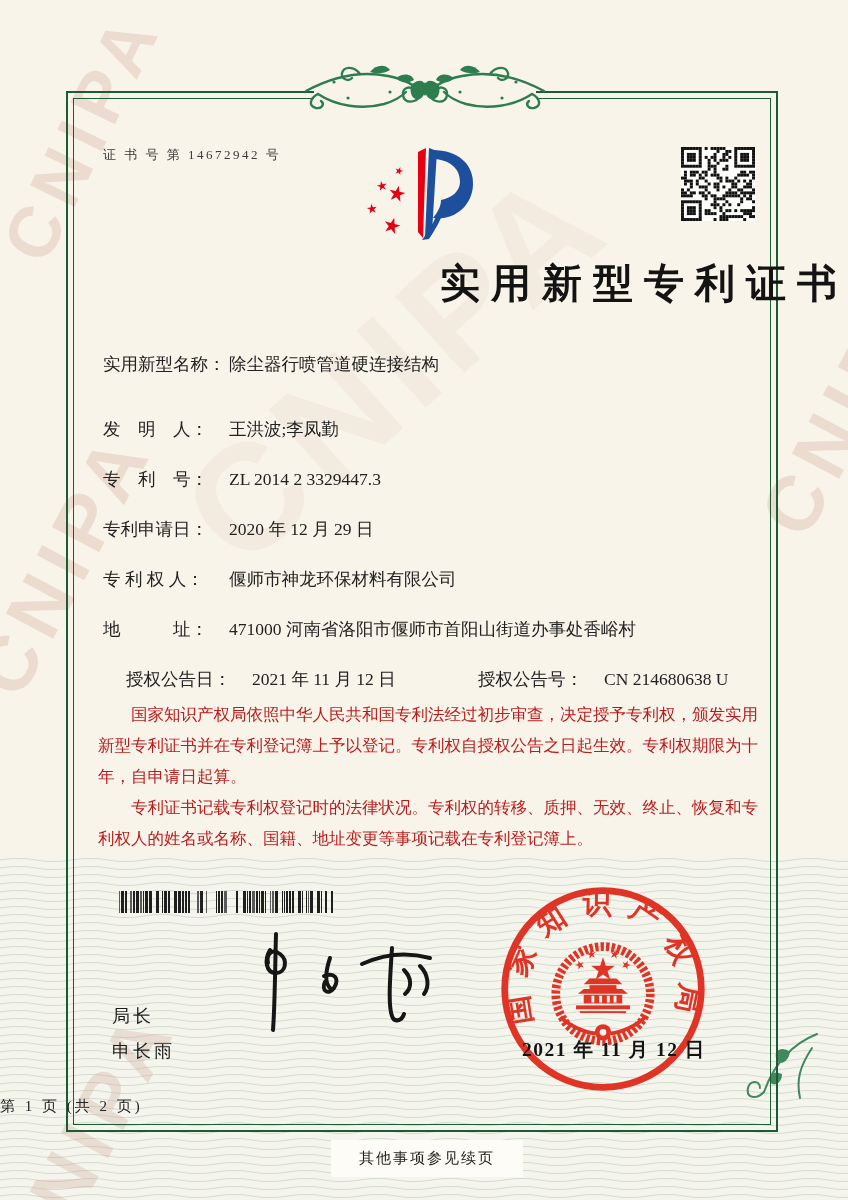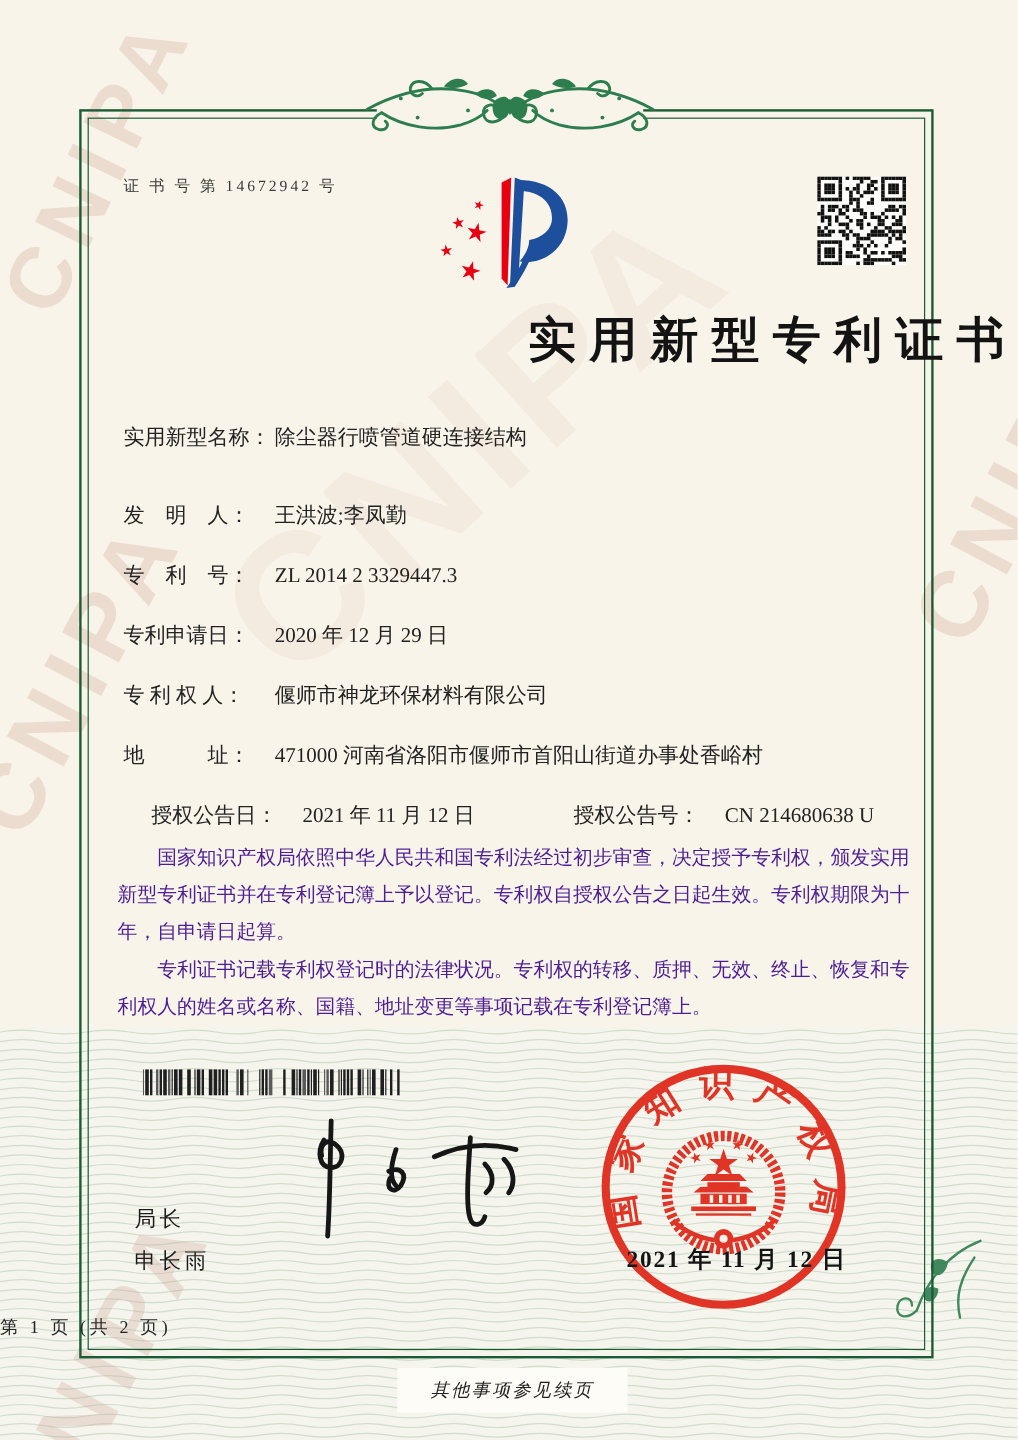--- a/index.html
+++ b/index.html
@@ -51,40 +51,40 @@
 
   .fields{position:absolute;left:103px;top:352px;width:660px;z-index:5;
       font-size:17.5px;line-height:24px;color:#222;}
   .field-row{display:flex;margin-bottom:26px;}
   .field-row.first{margin-bottom:41px;}
   .f-label{flex:none;min-width:126px;}
   .pair{display:flex;}
   .pair.w{width:352px;flex:none;margin-left:23px;}
 
   .body-text{position:absolute;left:98px;top:699px;width:660px;z-index:5;
-      font-size:16.5px;line-height:31px;text-align:justify;color:#4c1d95;}
+      font-size:16.5px;line-height:31px;text-align:justify;color:#b91c1c;}
   .body-text p{text-indent:2em;}
 
   #barcode{position:absolute;left:119px;top:891px;z-index:5;}
 
   .signer{position:absolute;left:112px;top:1004px;z-index:5;font-size:18px;
       letter-spacing:3px;color:#1c1c1c;}
   .signer .name{margin-top:11px;}
   .sig{position:absolute;left:242px;top:928px;z-index:5;}
 
   .seal{position:absolute;left:497px;top:883px;z-index:6;opacity:.95;}
   .seal-date{position:absolute;left:522px;top:1036px;z-index:7;
       font-size:19.5px;font-weight:bold;letter-spacing:1.5px;color:#141414;}
 
   .page-no{position:absolute;left:0;top:1097px;width:100%;text-align:left;z-index:5;
       font-size:15px;letter-spacing:3px;color:#242424;}
 
   .note-box{position:absolute;left:331px;top:1140px;width:192px;height:37px;z-index:8;
       background:#fdfcf6;display:flex;align-items:center;justify-content:center;
-      font-size:15px;letter-spacing:2px;color:#1f1f1f;font-style:italic;}
+      font-size:15px;letter-spacing:2px;color:#1f1f1f;}
 </style>
 </head>
 <body>
 
 <div class="page">
 
   <svg id="waves" width="848" height="345">
     <rect x="0" y="0" width="848" height="345" fill="#f5f5ee"></rect>
     <path id="wavepath" fill="none" stroke="var(--wave)" stroke-width="1" opacity="0.6" d="M0 5 q18 -3.2 36 0 q18 3.2 36 0 q18 -3.2 36 0 q18 3.2 36 0 q18 -3.2 36 0 q18 3.2 36 0 q18 -3.2 36 0 q18 3.2 36 0 q18 -3.2 36 0 q18 3.2 36 0 q18 -3.2 36 0 q18 3.2 36 0 q18 -3.2 36 0 q18 3.2 36 0 q18 -3.2 36 0 q18 3.2 36 0 q18 -3.2 36 0 q18 3.2 36 0 q18 -3.2 36 0 q18 3.2 36 0 q18 -3.2 36 0 q18 3.2 36 0 q18 -3.2 36 0 q18 3.2 36 0M0 13 q18 -3.2 36 0 q18 3.2 36 0 q18 -3.2 36 0 q18 3.2 36 0 q18 -3.2 36 0 q18 3.2 36 0 q18 -3.2 36 0 q18 3.2 36 0 q18 -3.2 36 0 q18 3.2 36 0 q18 -3.2 36 0 q18 3.2 36 0 q18 -3.2 36 0 q18 3.2 36 0 q18 -3.2 36 0 q18 3.2 36 0 q18 -3.2 36 0 q18 3.2 36 0 q18 -3.2 36 0 q18 3.2 36 0 q18 -3.2 36 0 q18 3.2 36 0 q18 -3.2 36 0 q18 3.2 36 0M0 21 q18 -3.2 36 0 q18 3.2 36 0 q18 -3.2 36 0 q18 3.2 36 0 q18 -3.2 36 0 q18 3.2 36 0 q18 -3.2 36 0 q18 3.2 36 0 q18 -3.2 36 0 q18 3.2 36 0 q18 -3.2 36 0 q18 3.2 36 0 q18 -3.2 36 0 q18 3.2 36 0 q18 -3.2 36 0 q18 3.2 36 0 q18 -3.2 36 0 q18 3.2 36 0 q18 -3.2 36 0 q18 3.2 36 0 q18 -3.2 36 0 q18 3.2 36 0 q18 -3.2 36 0 q18 3.2 36 0M0 29 q18 -3.2 36 0 q18 3.2 36 0 q18 -3.2 36 0 q18 3.2 36 0 q18 -3.2 36 0 q18 3.2 36 0 q18 -3.2 36 0 q18 3.2 36 0 q18 -3.2 36 0 q18 3.2 36 0 q18 -3.2 36 0 q18 3.2 36 0 q18 -3.2 36 0 q18 3.2 36 0 q18 -3.2 36 0 q18 3.2 36 0 q18 -3.2 36 0 q18 3.2 36 0 q18 -3.2 36 0 q18 3.2 36 0 q18 -3.2 36 0 q18 3.2 36 0 q18 -3.2 36 0 q18 3.2 36 0M0 37 q18 -3.2 36 0 q18 3.2 36 0 q18 -3.2 36 0 q18 3.2 36 0 q18 -3.2 36 0 q18 3.2 36 0 q18 -3.2 36 0 q18 3.2 36 0 q18 -3.2 36 0 q18 3.2 36 0 q18 -3.2 36 0 q18 3.2 36 0 q18 -3.2 36 0 q18 3.2 36 0 q18 -3.2 36 0 q18 3.2 36 0 q18 -3.2 36 0 q18 3.2 36 0 q18 -3.2 36 0 q18 3.2 36 0 q18 -3.2 36 0 q18 3.2 36 0 q18 -3.2 36 0 q18 3.2 36 0M0 45 q18 -3.2 36 0 q18 3.2 36 0 q18 -3.2 36 0 q18 3.2 36 0 q18 -3.2 36 0 q18 3.2 36 0 q18 -3.2 36 0 q18 3.2 36 0 q18 -3.2 36 0 q18 3.2 36 0 q18 -3.2 36 0 q18 3.2 36 0 q18 -3.2 36 0 q18 3.2 36 0 q18 -3.2 36 0 q18 3.2 36 0 q18 -3.2 36 0 q18 3.2 36 0 q18 -3.2 36 0 q18 3.2 36 0 q18 -3.2 36 0 q18 3.2 36 0 q18 -3.2 36 0 q18 3.2 36 0M0 53 q18 -3.2 36 0 q18 3.2 36 0 q18 -3.2 36 0 q18 3.2 36 0 q18 -3.2 36 0 q18 3.2 36 0 q18 -3.2 36 0 q18 3.2 36 0 q18 -3.2 36 0 q18 3.2 36 0 q18 -3.2 36 0 q18 3.2 36 0 q18 -3.2 36 0 q18 3.2 36 0 q18 -3.2 36 0 q18 3.2 36 0 q18 -3.2 36 0 q18 3.2 36 0 q18 -3.2 36 0 q18 3.2 36 0 q18 -3.2 36 0 q18 3.2 36 0 q18 -3.2 36 0 q18 3.2 36 0M0 61 q18 -3.2 36 0 q18 3.2 36 0 q18 -3.2 36 0 q18 3.2 36 0 q18 -3.2 36 0 q18 3.2 36 0 q18 -3.2 36 0 q18 3.2 36 0 q18 -3.2 36 0 q18 3.2 36 0 q18 -3.2 36 0 q18 3.2 36 0 q18 -3.2 36 0 q18 3.2 36 0 q18 -3.2 36 0 q18 3.2 36 0 q18 -3.2 36 0 q18 3.2 36 0 q18 -3.2 36 0 q18 3.2 36 0 q18 -3.2 36 0 q18 3.2 36 0 q18 -3.2 36 0 q18 3.2 36 0M0 69 q18 -3.2 36 0 q18 3.2 36 0 q18 -3.2 36 0 q18 3.2 36 0 q18 -3.2 36 0 q18 3.2 36 0 q18 -3.2 36 0 q18 3.2 36 0 q18 -3.2 36 0 q18 3.2 36 0 q18 -3.2 36 0 q18 3.2 36 0 q18 -3.2 36 0 q18 3.2 36 0 q18 -3.2 36 0 q18 3.2 36 0 q18 -3.2 36 0 q18 3.2 36 0 q18 -3.2 36 0 q18 3.2 36 0 q18 -3.2 36 0 q18 3.2 36 0 q18 -3.2 36 0 q18 3.2 36 0M0 77 q18 -3.2 36 0 q18 3.2 36 0 q18 -3.2 36 0 q18 3.2 36 0 q18 -3.2 36 0 q18 3.2 36 0 q18 -3.2 36 0 q18 3.2 36 0 q18 -3.2 36 0 q18 3.2 36 0 q18 -3.2 36 0 q18 3.2 36 0 q18 -3.2 36 0 q18 3.2 36 0 q18 -3.2 36 0 q18 3.2 36 0 q18 -3.2 36 0 q18 3.2 36 0 q18 -3.2 36 0 q18 3.2 36 0 q18 -3.2 36 0 q18 3.2 36 0 q18 -3.2 36 0 q18 3.2 36 0M0 85 q18 -3.2 36 0 q18 3.2 36 0 q18 -3.2 36 0 q18 3.2 36 0 q18 -3.2 36 0 q18 3.2 36 0 q18 -3.2 36 0 q18 3.2 36 0 q18 -3.2 36 0 q18 3.2 36 0 q18 -3.2 36 0 q18 3.2 36 0 q18 -3.2 36 0 q18 3.2 36 0 q18 -3.2 36 0 q18 3.2 36 0 q18 -3.2 36 0 q18 3.2 36 0 q18 -3.2 36 0 q18 3.2 36 0 q18 -3.2 36 0 q18 3.2 36 0 q18 -3.2 36 0 q18 3.2 36 0M0 93 q18 -3.2 36 0 q18 3.2 36 0 q18 -3.2 36 0 q18 3.2 36 0 q18 -3.2 36 0 q18 3.2 36 0 q18 -3.2 36 0 q18 3.2 36 0 q18 -3.2 36 0 q18 3.2 36 0 q18 -3.2 36 0 q18 3.2 36 0 q18 -3.2 36 0 q18 3.2 36 0 q18 -3.2 36 0 q18 3.2 36 0 q18 -3.2 36 0 q18 3.2 36 0 q18 -3.2 36 0 q18 3.2 36 0 q18 -3.2 36 0 q18 3.2 36 0 q18 -3.2 36 0 q18 3.2 36 0M0 101 q18 -3.2 36 0 q18 3.2 36 0 q18 -3.2 36 0 q18 3.2 36 0 q18 -3.2 36 0 q18 3.2 36 0 q18 -3.2 36 0 q18 3.2 36 0 q18 -3.2 36 0 q18 3.2 36 0 q18 -3.2 36 0 q18 3.2 36 0 q18 -3.2 36 0 q18 3.2 36 0 q18 -3.2 36 0 q18 3.2 36 0 q18 -3.2 36 0 q18 3.2 36 0 q18 -3.2 36 0 q18 3.2 36 0 q18 -3.2 36 0 q18 3.2 36 0 q18 -3.2 36 0 q18 3.2 36 0M0 109 q18 -3.2 36 0 q18 3.2 36 0 q18 -3.2 36 0 q18 3.2 36 0 q18 -3.2 36 0 q18 3.2 36 0 q18 -3.2 36 0 q18 3.2 36 0 q18 -3.2 36 0 q18 3.2 36 0 q18 -3.2 36 0 q18 3.2 36 0 q18 -3.2 36 0 q18 3.2 36 0 q18 -3.2 36 0 q18 3.2 36 0 q18 -3.2 36 0 q18 3.2 36 0 q18 -3.2 36 0 q18 3.2 36 0 q18 -3.2 36 0 q18 3.2 36 0 q18 -3.2 36 0 q18 3.2 36 0M0 117 q18 -3.2 36 0 q18 3.2 36 0 q18 -3.2 36 0 q18 3.2 36 0 q18 -3.2 36 0 q18 3.2 36 0 q18 -3.2 36 0 q18 3.2 36 0 q18 -3.2 36 0 q18 3.2 36 0 q18 -3.2 36 0 q18 3.2 36 0 q18 -3.2 36 0 q18 3.2 36 0 q18 -3.2 36 0 q18 3.2 36 0 q18 -3.2 36 0 q18 3.2 36 0 q18 -3.2 36 0 q18 3.2 36 0 q18 -3.2 36 0 q18 3.2 36 0 q18 -3.2 36 0 q18 3.2 36 0M0 125 q18 -3.2 36 0 q18 3.2 36 0 q18 -3.2 36 0 q18 3.2 36 0 q18 -3.2 36 0 q18 3.2 36 0 q18 -3.2 36 0 q18 3.2 36 0 q18 -3.2 36 0 q18 3.2 36 0 q18 -3.2 36 0 q18 3.2 36 0 q18 -3.2 36 0 q18 3.2 36 0 q18 -3.2 36 0 q18 3.2 36 0 q18 -3.2 36 0 q18 3.2 36 0 q18 -3.2 36 0 q18 3.2 36 0 q18 -3.2 36 0 q18 3.2 36 0 q18 -3.2 36 0 q18 3.2 36 0M0 133 q18 -3.2 36 0 q18 3.2 36 0 q18 -3.2 36 0 q18 3.2 36 0 q18 -3.2 36 0 q18 3.2 36 0 q18 -3.2 36 0 q18 3.2 36 0 q18 -3.2 36 0 q18 3.2 36 0 q18 -3.2 36 0 q18 3.2 36 0 q18 -3.2 36 0 q18 3.2 36 0 q18 -3.2 36 0 q18 3.2 36 0 q18 -3.2 36 0 q18 3.2 36 0 q18 -3.2 36 0 q18 3.2 36 0 q18 -3.2 36 0 q18 3.2 36 0 q18 -3.2 36 0 q18 3.2 36 0M0 141 q18 -3.2 36 0 q18 3.2 36 0 q18 -3.2 36 0 q18 3.2 36 0 q18 -3.2 36 0 q18 3.2 36 0 q18 -3.2 36 0 q18 3.2 36 0 q18 -3.2 36 0 q18 3.2 36 0 q18 -3.2 36 0 q18 3.2 36 0 q18 -3.2 36 0 q18 3.2 36 0 q18 -3.2 36 0 q18 3.2 36 0 q18 -3.2 36 0 q18 3.2 36 0 q18 -3.2 36 0 q18 3.2 36 0 q18 -3.2 36 0 q18 3.2 36 0 q18 -3.2 36 0 q18 3.2 36 0M0 149 q18 -3.2 36 0 q18 3.2 36 0 q18 -3.2 36 0 q18 3.2 36 0 q18 -3.2 36 0 q18 3.2 36 0 q18 -3.2 36 0 q18 3.2 36 0 q18 -3.2 36 0 q18 3.2 36 0 q18 -3.2 36 0 q18 3.2 36 0 q18 -3.2 36 0 q18 3.2 36 0 q18 -3.2 36 0 q18 3.2 36 0 q18 -3.2 36 0 q18 3.2 36 0 q18 -3.2 36 0 q18 3.2 36 0 q18 -3.2 36 0 q18 3.2 36 0 q18 -3.2 36 0 q18 3.2 36 0M0 157 q18 -3.2 36 0 q18 3.2 36 0 q18 -3.2 36 0 q18 3.2 36 0 q18 -3.2 36 0 q18 3.2 36 0 q18 -3.2 36 0 q18 3.2 36 0 q18 -3.2 36 0 q18 3.2 36 0 q18 -3.2 36 0 q18 3.2 36 0 q18 -3.2 36 0 q18 3.2 36 0 q18 -3.2 36 0 q18 3.2 36 0 q18 -3.2 36 0 q18 3.2 36 0 q18 -3.2 36 0 q18 3.2 36 0 q18 -3.2 36 0 q18 3.2 36 0 q18 -3.2 36 0 q18 3.2 36 0M0 165 q18 -3.2 36 0 q18 3.2 36 0 q18 -3.2 36 0 q18 3.2 36 0 q18 -3.2 36 0 q18 3.2 36 0 q18 -3.2 36 0 q18 3.2 36 0 q18 -3.2 36 0 q18 3.2 36 0 q18 -3.2 36 0 q18 3.2 36 0 q18 -3.2 36 0 q18 3.2 36 0 q18 -3.2 36 0 q18 3.2 36 0 q18 -3.2 36 0 q18 3.2 36 0 q18 -3.2 36 0 q18 3.2 36 0 q18 -3.2 36 0 q18 3.2 36 0 q18 -3.2 36 0 q18 3.2 36 0M0 173 q18 -3.2 36 0 q18 3.2 36 0 q18 -3.2 36 0 q18 3.2 36 0 q18 -3.2 36 0 q18 3.2 36 0 q18 -3.2 36 0 q18 3.2 36 0 q18 -3.2 36 0 q18 3.2 36 0 q18 -3.2 36 0 q18 3.2 36 0 q18 -3.2 36 0 q18 3.2 36 0 q18 -3.2 36 0 q18 3.2 36 0 q18 -3.2 36 0 q18 3.2 36 0 q18 -3.2 36 0 q18 3.2 36 0 q18 -3.2 36 0 q18 3.2 36 0 q18 -3.2 36 0 q18 3.2 36 0M0 181 q18 -3.2 36 0 q18 3.2 36 0 q18 -3.2 36 0 q18 3.2 36 0 q18 -3.2 36 0 q18 3.2 36 0 q18 -3.2 36 0 q18 3.2 36 0 q18 -3.2 36 0 q18 3.2 36 0 q18 -3.2 36 0 q18 3.2 36 0 q18 -3.2 36 0 q18 3.2 36 0 q18 -3.2 36 0 q18 3.2 36 0 q18 -3.2 36 0 q18 3.2 36 0 q18 -3.2 36 0 q18 3.2 36 0 q18 -3.2 36 0 q18 3.2 36 0 q18 -3.2 36 0 q18 3.2 36 0M0 189 q18 -3.2 36 0 q18 3.2 36 0 q18 -3.2 36 0 q18 3.2 36 0 q18 -3.2 36 0 q18 3.2 36 0 q18 -3.2 36 0 q18 3.2 36 0 q18 -3.2 36 0 q18 3.2 36 0 q18 -3.2 36 0 q18 3.2 36 0 q18 -3.2 36 0 q18 3.2 36 0 q18 -3.2 36 0 q18 3.2 36 0 q18 -3.2 36 0 q18 3.2 36 0 q18 -3.2 36 0 q18 3.2 36 0 q18 -3.2 36 0 q18 3.2 36 0 q18 -3.2 36 0 q18 3.2 36 0M0 197 q18 -3.2 36 0 q18 3.2 36 0 q18 -3.2 36 0 q18 3.2 36 0 q18 -3.2 36 0 q18 3.2 36 0 q18 -3.2 36 0 q18 3.2 36 0 q18 -3.2 36 0 q18 3.2 36 0 q18 -3.2 36 0 q18 3.2 36 0 q18 -3.2 36 0 q18 3.2 36 0 q18 -3.2 36 0 q18 3.2 36 0 q18 -3.2 36 0 q18 3.2 36 0 q18 -3.2 36 0 q18 3.2 36 0 q18 -3.2 36 0 q18 3.2 36 0 q18 -3.2 36 0 q18 3.2 36 0M0 205 q18 -3.2 36 0 q18 3.2 36 0 q18 -3.2 36 0 q18 3.2 36 0 q18 -3.2 36 0 q18 3.2 36 0 q18 -3.2 36 0 q18 3.2 36 0 q18 -3.2 36 0 q18 3.2 36 0 q18 -3.2 36 0 q18 3.2 36 0 q18 -3.2 36 0 q18 3.2 36 0 q18 -3.2 36 0 q18 3.2 36 0 q18 -3.2 36 0 q18 3.2 36 0 q18 -3.2 36 0 q18 3.2 36 0 q18 -3.2 36 0 q18 3.2 36 0 q18 -3.2 36 0 q18 3.2 36 0M0 213 q18 -3.2 36 0 q18 3.2 36 0 q18 -3.2 36 0 q18 3.2 36 0 q18 -3.2 36 0 q18 3.2 36 0 q18 -3.2 36 0 q18 3.2 36 0 q18 -3.2 36 0 q18 3.2 36 0 q18 -3.2 36 0 q18 3.2 36 0 q18 -3.2 36 0 q18 3.2 36 0 q18 -3.2 36 0 q18 3.2 36 0 q18 -3.2 36 0 q18 3.2 36 0 q18 -3.2 36 0 q18 3.2 36 0 q18 -3.2 36 0 q18 3.2 36 0 q18 -3.2 36 0 q18 3.2 36 0M0 221 q18 -3.2 36 0 q18 3.2 36 0 q18 -3.2 36 0 q18 3.2 36 0 q18 -3.2 36 0 q18 3.2 36 0 q18 -3.2 36 0 q18 3.2 36 0 q18 -3.2 36 0 q18 3.2 36 0 q18 -3.2 36 0 q18 3.2 36 0 q18 -3.2 36 0 q18 3.2 36 0 q18 -3.2 36 0 q18 3.2 36 0 q18 -3.2 36 0 q18 3.2 36 0 q18 -3.2 36 0 q18 3.2 36 0 q18 -3.2 36 0 q18 3.2 36 0 q18 -3.2 36 0 q18 3.2 36 0M0 229 q18 -3.2 36 0 q18 3.2 36 0 q18 -3.2 36 0 q18 3.2 36 0 q18 -3.2 36 0 q18 3.2 36 0 q18 -3.2 36 0 q18 3.2 36 0 q18 -3.2 36 0 q18 3.2 36 0 q18 -3.2 36 0 q18 3.2 36 0 q18 -3.2 36 0 q18 3.2 36 0 q18 -3.2 36 0 q18 3.2 36 0 q18 -3.2 36 0 q18 3.2 36 0 q18 -3.2 36 0 q18 3.2 36 0 q18 -3.2 36 0 q18 3.2 36 0 q18 -3.2 36 0 q18 3.2 36 0M0 237 q18 -3.2 36 0 q18 3.2 36 0 q18 -3.2 36 0 q18 3.2 36 0 q18 -3.2 36 0 q18 3.2 36 0 q18 -3.2 36 0 q18 3.2 36 0 q18 -3.2 36 0 q18 3.2 36 0 q18 -3.2 36 0 q18 3.2 36 0 q18 -3.2 36 0 q18 3.2 36 0 q18 -3.2 36 0 q18 3.2 36 0 q18 -3.2 36 0 q18 3.2 36 0 q18 -3.2 36 0 q18 3.2 36 0 q18 -3.2 36 0 q18 3.2 36 0 q18 -3.2 36 0 q18 3.2 36 0M0 245 q18 -3.2 36 0 q18 3.2 36 0 q18 -3.2 36 0 q18 3.2 36 0 q18 -3.2 36 0 q18 3.2 36 0 q18 -3.2 36 0 q18 3.2 36 0 q18 -3.2 36 0 q18 3.2 36 0 q18 -3.2 36 0 q18 3.2 36 0 q18 -3.2 36 0 q18 3.2 36 0 q18 -3.2 36 0 q18 3.2 36 0 q18 -3.2 36 0 q18 3.2 36 0 q18 -3.2 36 0 q18 3.2 36 0 q18 -3.2 36 0 q18 3.2 36 0 q18 -3.2 36 0 q18 3.2 36 0M0 253 q18 -3.2 36 0 q18 3.2 36 0 q18 -3.2 36 0 q18 3.2 36 0 q18 -3.2 36 0 q18 3.2 36 0 q18 -3.2 36 0 q18 3.2 36 0 q18 -3.2 36 0 q18 3.2 36 0 q18 -3.2 36 0 q18 3.2 36 0 q18 -3.2 36 0 q18 3.2 36 0 q18 -3.2 36 0 q18 3.2 36 0 q18 -3.2 36 0 q18 3.2 36 0 q18 -3.2 36 0 q18 3.2 36 0 q18 -3.2 36 0 q18 3.2 36 0 q18 -3.2 36 0 q18 3.2 36 0M0 261 q18 -3.2 36 0 q18 3.2 36 0 q18 -3.2 36 0 q18 3.2 36 0 q18 -3.2 36 0 q18 3.2 36 0 q18 -3.2 36 0 q18 3.2 36 0 q18 -3.2 36 0 q18 3.2 36 0 q18 -3.2 36 0 q18 3.2 36 0 q18 -3.2 36 0 q18 3.2 36 0 q18 -3.2 36 0 q18 3.2 36 0 q18 -3.2 36 0 q18 3.2 36 0 q18 -3.2 36 0 q18 3.2 36 0 q18 -3.2 36 0 q18 3.2 36 0 q18 -3.2 36 0 q18 3.2 36 0M0 269 q18 -3.2 36 0 q18 3.2 36 0 q18 -3.2 36 0 q18 3.2 36 0 q18 -3.2 36 0 q18 3.2 36 0 q18 -3.2 36 0 q18 3.2 36 0 q18 -3.2 36 0 q18 3.2 36 0 q18 -3.2 36 0 q18 3.2 36 0 q18 -3.2 36 0 q18 3.2 36 0 q18 -3.2 36 0 q18 3.2 36 0 q18 -3.2 36 0 q18 3.2 36 0 q18 -3.2 36 0 q18 3.2 36 0 q18 -3.2 36 0 q18 3.2 36 0 q18 -3.2 36 0 q18 3.2 36 0M0 277 q18 -3.2 36 0 q18 3.2 36 0 q18 -3.2 36 0 q18 3.2 36 0 q18 -3.2 36 0 q18 3.2 36 0 q18 -3.2 36 0 q18 3.2 36 0 q18 -3.2 36 0 q18 3.2 36 0 q18 -3.2 36 0 q18 3.2 36 0 q18 -3.2 36 0 q18 3.2 36 0 q18 -3.2 36 0 q18 3.2 36 0 q18 -3.2 36 0 q18 3.2 36 0 q18 -3.2 36 0 q18 3.2 36 0 q18 -3.2 36 0 q18 3.2 36 0 q18 -3.2 36 0 q18 3.2 36 0M0 285 q18 -3.2 36 0 q18 3.2 36 0 q18 -3.2 36 0 q18 3.2 36 0 q18 -3.2 36 0 q18 3.2 36 0 q18 -3.2 36 0 q18 3.2 36 0 q18 -3.2 36 0 q18 3.2 36 0 q18 -3.2 36 0 q18 3.2 36 0 q18 -3.2 36 0 q18 3.2 36 0 q18 -3.2 36 0 q18 3.2 36 0 q18 -3.2 36 0 q18 3.2 36 0 q18 -3.2 36 0 q18 3.2 36 0 q18 -3.2 36 0 q18 3.2 36 0 q18 -3.2 36 0 q18 3.2 36 0M0 293 q18 -3.2 36 0 q18 3.2 36 0 q18 -3.2 36 0 q18 3.2 36 0 q18 -3.2 36 0 q18 3.2 36 0 q18 -3.2 36 0 q18 3.2 36 0 q18 -3.2 36 0 q18 3.2 36 0 q18 -3.2 36 0 q18 3.2 36 0 q18 -3.2 36 0 q18 3.2 36 0 q18 -3.2 36 0 q18 3.2 36 0 q18 -3.2 36 0 q18 3.2 36 0 q18 -3.2 36 0 q18 3.2 36 0 q18 -3.2 36 0 q18 3.2 36 0 q18 -3.2 36 0 q18 3.2 36 0M0 301 q18 -3.2 36 0 q18 3.2 36 0 q18 -3.2 36 0 q18 3.2 36 0 q18 -3.2 36 0 q18 3.2 36 0 q18 -3.2 36 0 q18 3.2 36 0 q18 -3.2 36 0 q18 3.2 36 0 q18 -3.2 36 0 q18 3.2 36 0 q18 -3.2 36 0 q18 3.2 36 0 q18 -3.2 36 0 q18 3.2 36 0 q18 -3.2 36 0 q18 3.2 36 0 q18 -3.2 36 0 q18 3.2 36 0 q18 -3.2 36 0 q18 3.2 36 0 q18 -3.2 36 0 q18 3.2 36 0M0 309 q18 -3.2 36 0 q18 3.2 36 0 q18 -3.2 36 0 q18 3.2 36 0 q18 -3.2 36 0 q18 3.2 36 0 q18 -3.2 36 0 q18 3.2 36 0 q18 -3.2 36 0 q18 3.2 36 0 q18 -3.2 36 0 q18 3.2 36 0 q18 -3.2 36 0 q18 3.2 36 0 q18 -3.2 36 0 q18 3.2 36 0 q18 -3.2 36 0 q18 3.2 36 0 q18 -3.2 36 0 q18 3.2 36 0 q18 -3.2 36 0 q18 3.2 36 0 q18 -3.2 36 0 q18 3.2 36 0M0 317 q18 -3.2 36 0 q18 3.2 36 0 q18 -3.2 36 0 q18 3.2 36 0 q18 -3.2 36 0 q18 3.2 36 0 q18 -3.2 36 0 q18 3.2 36 0 q18 -3.2 36 0 q18 3.2 36 0 q18 -3.2 36 0 q18 3.2 36 0 q18 -3.2 36 0 q18 3.2 36 0 q18 -3.2 36 0 q18 3.2 36 0 q18 -3.2 36 0 q18 3.2 36 0 q18 -3.2 36 0 q18 3.2 36 0 q18 -3.2 36 0 q18 3.2 36 0 q18 -3.2 36 0 q18 3.2 36 0M0 325 q18 -3.2 36 0 q18 3.2 36 0 q18 -3.2 36 0 q18 3.2 36 0 q18 -3.2 36 0 q18 3.2 36 0 q18 -3.2 36 0 q18 3.2 36 0 q18 -3.2 36 0 q18 3.2 36 0 q18 -3.2 36 0 q18 3.2 36 0 q18 -3.2 36 0 q18 3.2 36 0 q18 -3.2 36 0 q18 3.2 36 0 q18 -3.2 36 0 q18 3.2 36 0 q18 -3.2 36 0 q18 3.2 36 0 q18 -3.2 36 0 q18 3.2 36 0 q18 -3.2 36 0 q18 3.2 36 0M0 333 q18 -3.2 36 0 q18 3.2 36 0 q18 -3.2 36 0 q18 3.2 36 0 q18 -3.2 36 0 q18 3.2 36 0 q18 -3.2 36 0 q18 3.2 36 0 q18 -3.2 36 0 q18 3.2 36 0 q18 -3.2 36 0 q18 3.2 36 0 q18 -3.2 36 0 q18 3.2 36 0 q18 -3.2 36 0 q18 3.2 36 0 q18 -3.2 36 0 q18 3.2 36 0 q18 -3.2 36 0 q18 3.2 36 0 q18 -3.2 36 0 q18 3.2 36 0 q18 -3.2 36 0 q18 3.2 36 0M0 341 q18 -3.2 36 0 q18 3.2 36 0 q18 -3.2 36 0 q18 3.2 36 0 q18 -3.2 36 0 q18 3.2 36 0 q18 -3.2 36 0 q18 3.2 36 0 q18 -3.2 36 0 q18 3.2 36 0 q18 -3.2 36 0 q18 3.2 36 0 q18 -3.2 36 0 q18 3.2 36 0 q18 -3.2 36 0 q18 3.2 36 0 q18 -3.2 36 0 q18 3.2 36 0 q18 -3.2 36 0 q18 3.2 36 0 q18 -3.2 36 0 q18 3.2 36 0 q18 -3.2 36 0 q18 3.2 36 0"></path>
   </svg>

